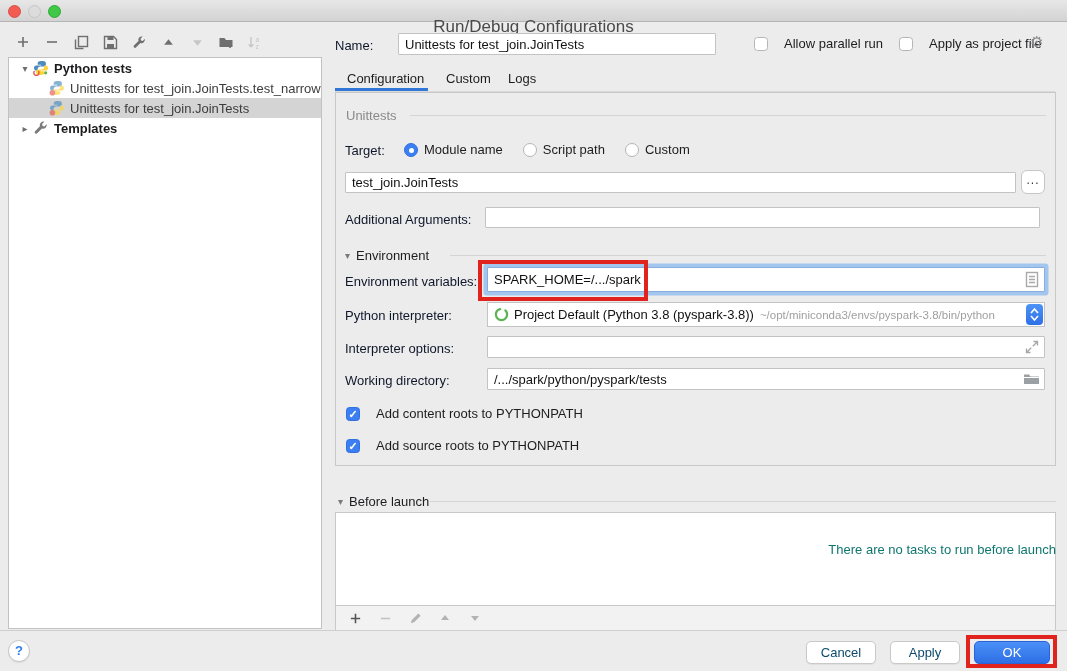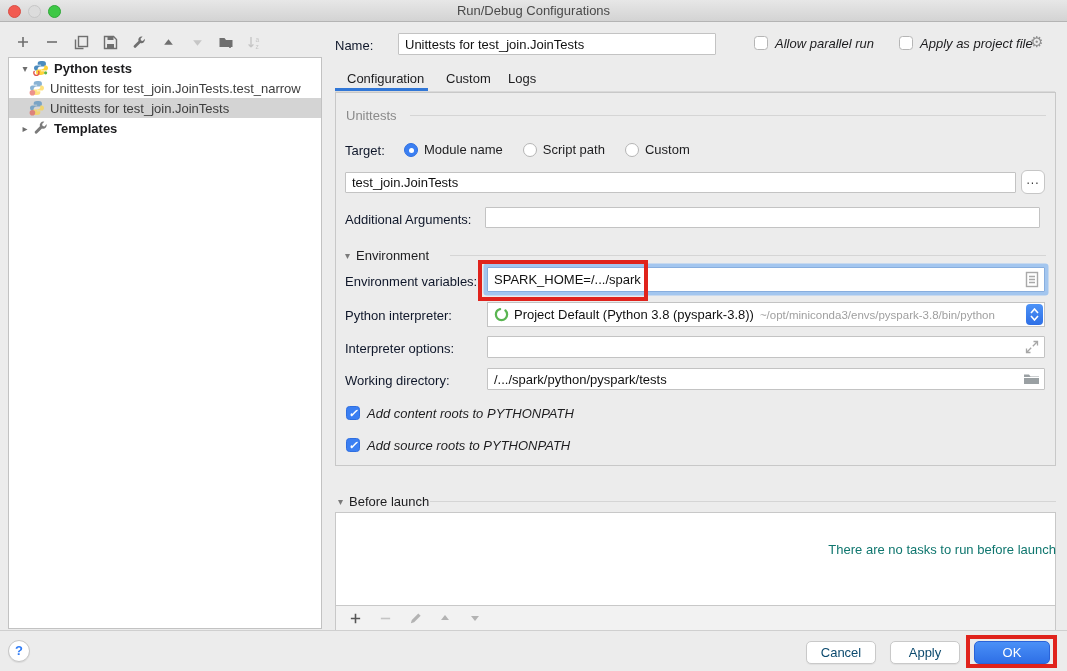--- a/index.html
+++ b/index.html
@@ -8,42 +8,42 @@
   .app { position:relative; width:1067px; height:671px; background:#ececec; overflow:hidden; font-size:13px; color:#1d1d1f; }
   .abs { position:absolute; }
 
   
   .titlebar { position:absolute; left:0; top:0; width:1067px; height:22px;
     background:linear-gradient(#e7e7e7,#d3d3d3); border-bottom:1px solid #b4b4b4; }
   .tl-dot { position:absolute; top:4.5px; width:13px; height:13px; border-radius:50%; }
   .tl-red   { left:8px;  background:#f25b51; border:1px solid #d94f45; }
   .tl-gray  { left:28px; background:#dcdcdc; border:1px solid #c6c6c6; }
   .tl-green { left:48px; background:#3ec846; border:1px solid #30a839; }
-  .win-title { position:absolute; top:3px; left:0; width:100%; text-align:center; color:#4a4a4a; font-size:13px; }
+  .win-title { position:absolute; top:17px; left:0; width:100%; text-align:center; color:#4a4a4a; font-size:17px; }
 
   
   .side-toolbar { position:absolute; left:14px; top:32px; height:20px; display:flex; align-items:center; gap:11px; }
   .tb-btn { width:18px; height:18px; display:flex; align-items:center; justify-content:center; }
   .tree-panel { position:absolute; left:8px; top:57px; width:314px; height:572px; background:#fff; border:1px solid #c2c2c2; overflow:hidden; }
   .tree-row { position:relative; height:20px; display:flex; align-items:center; white-space:nowrap; }
   .tree-row.sel { background:#d4d4d4; }
   .tree-arrow { width:16px; text-align:center; color:#6e6e6e; font-size:10px; flex:none; }
   .tree-ic { width:16px; height:16px; margin-right:5px; flex:none; }
   .tree-label { font-size:13px; }
   .bold { font-weight:bold; }
-  .indent { padding-left:20px; }
+  .indent { padding-left:40px; }
 
   
   .fld-label { position:absolute; font-size:13px; color:#0f172a; }
   .txt-input { position:absolute; background:#fff; border:1px solid #c3c3c3; border-radius:1px;
     font:13px "Liberation Sans",sans-serif; padding:0 6px; color:#111; outline:none; }
   .chk { width:14px; height:14px; border-radius:3.5px; flex:none; }
   .chk.off { background:#fff; border:1px solid #b5b5b5; }
   .chk.on { background:#3b7ff2; border:1px solid #2f6fe0; color:#fff; font-size:11px; line-height:13px; text-align:center; font-weight:bold; }
-  .chk-row { position:absolute; display:flex; align-items:flex-start; gap:7px;font-style:italic; }
+  .chk-row { position:absolute; display:flex; align-items:flex-end; gap:16px; }
   .gear { color:#8f8f8f; font-size:15px; }
 
   
   .tab { position:absolute; top:71px; font-size:13px; color:#1d1d1f; }
   .tab-underline { position:absolute; left:335px; top:88px; width:93px; height:3px; background:#3177d7; }
   .tab-sep { position:absolute; left:335px; top:91px; width:720px; height:1px; background:#d9d9d9; }
 
   
   .group-panel { position:absolute; left:335px; top:92px; width:721px; height:374px; border:1px solid #c8c8c8; background:#ececec; }
   .legend { position:absolute; font-size:13px; color:#8a8a8a; }

